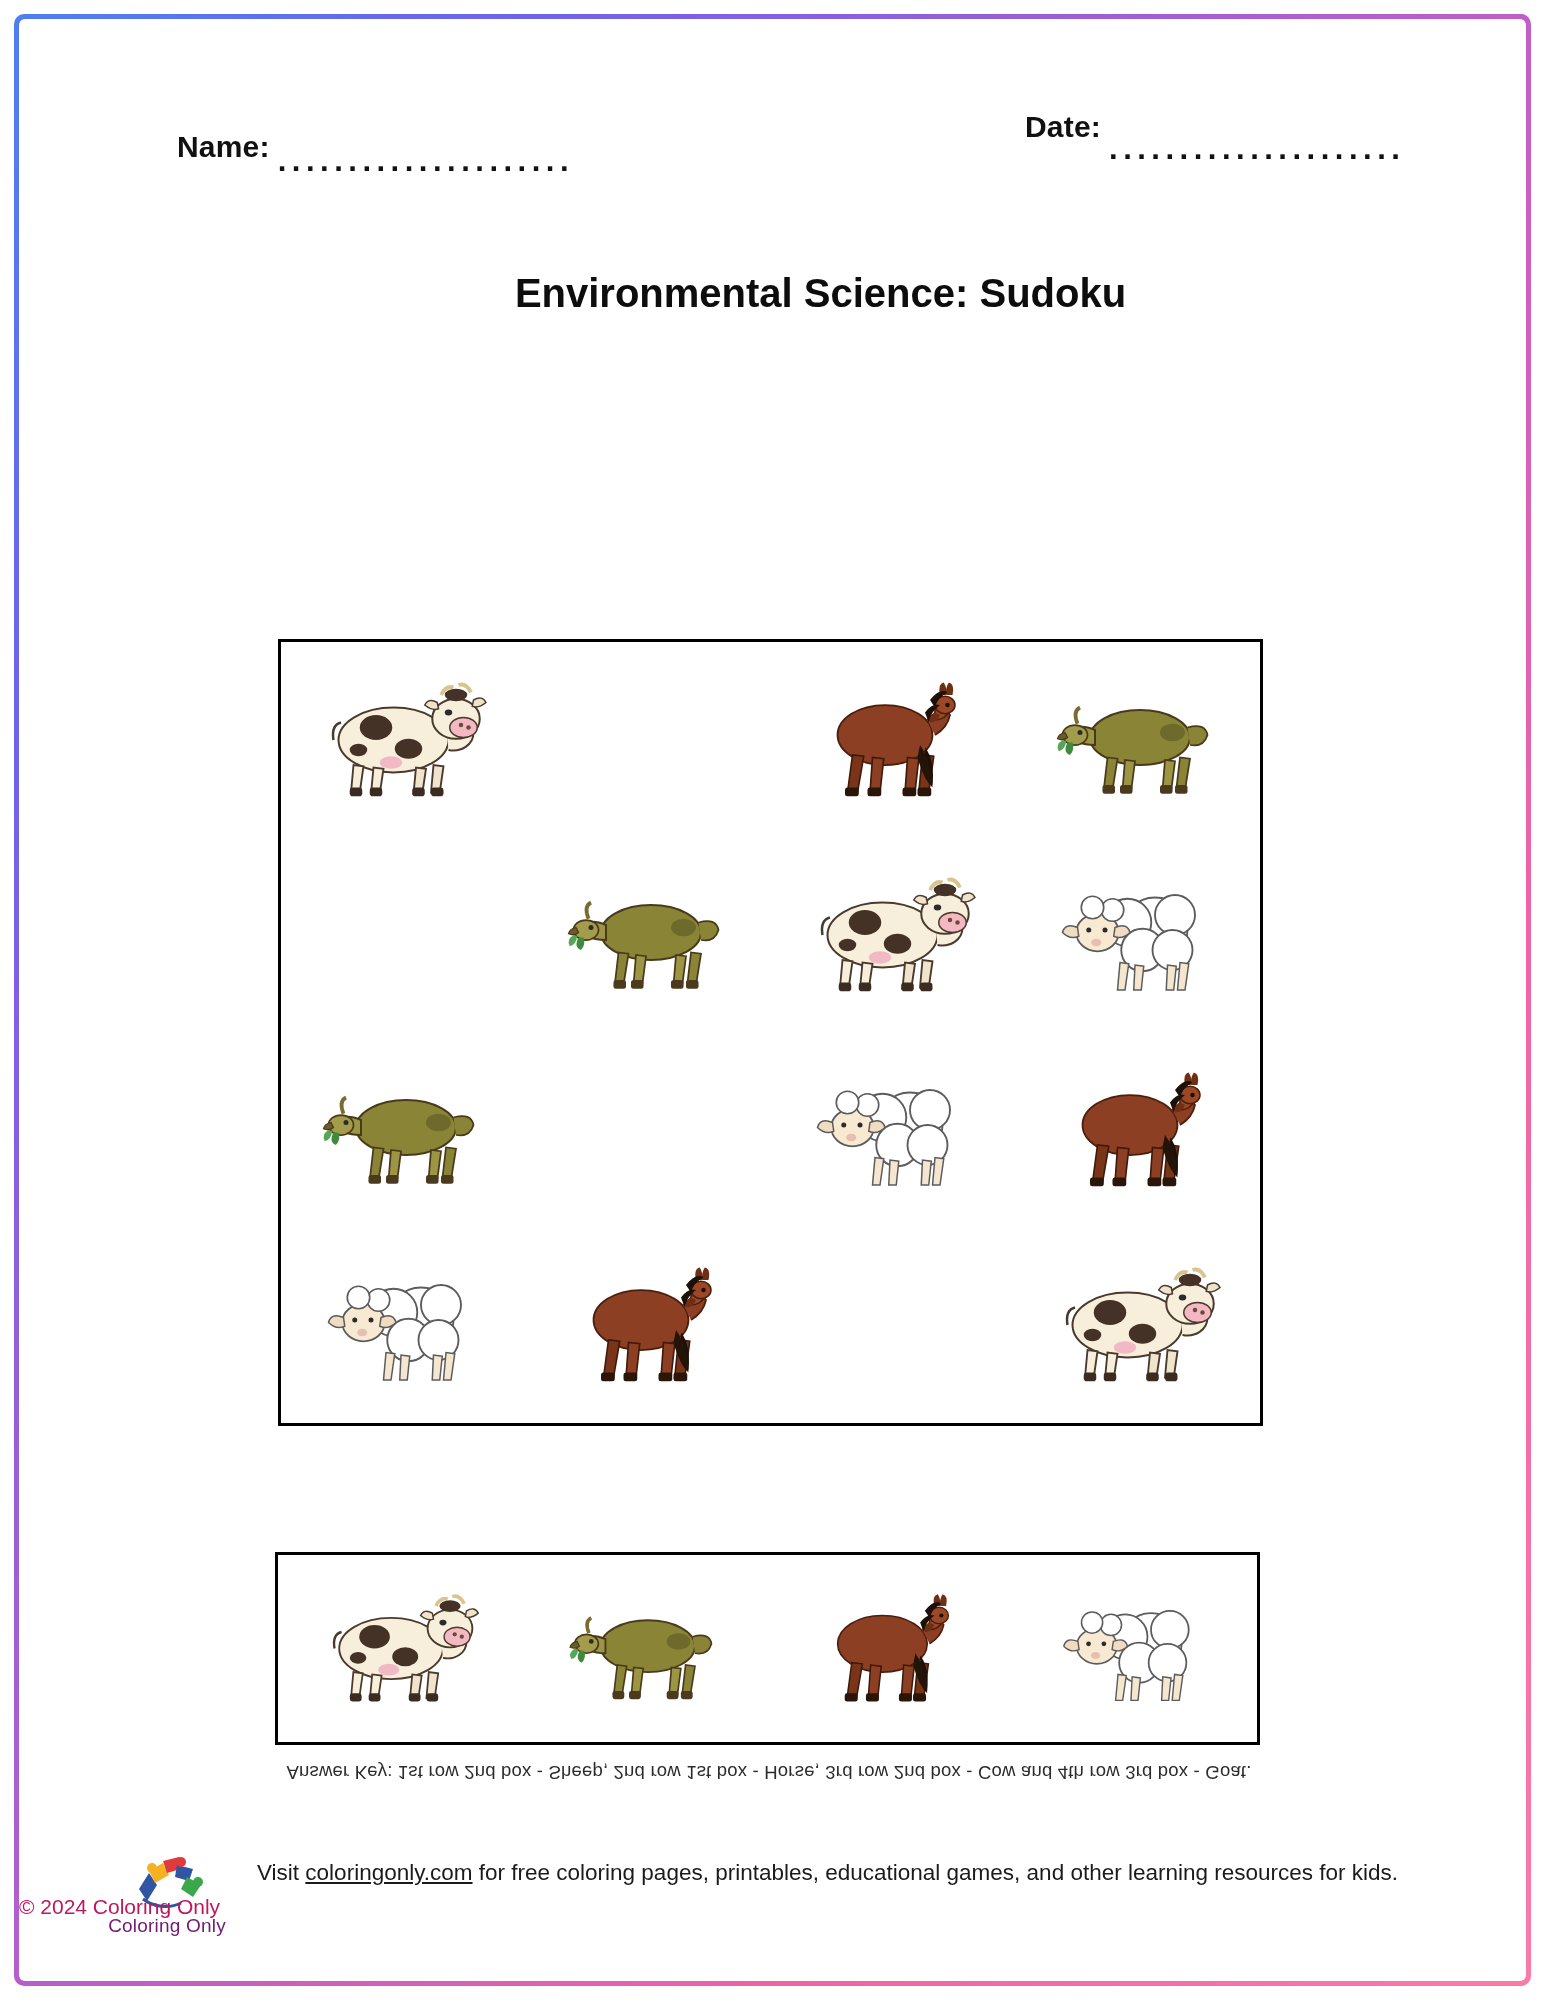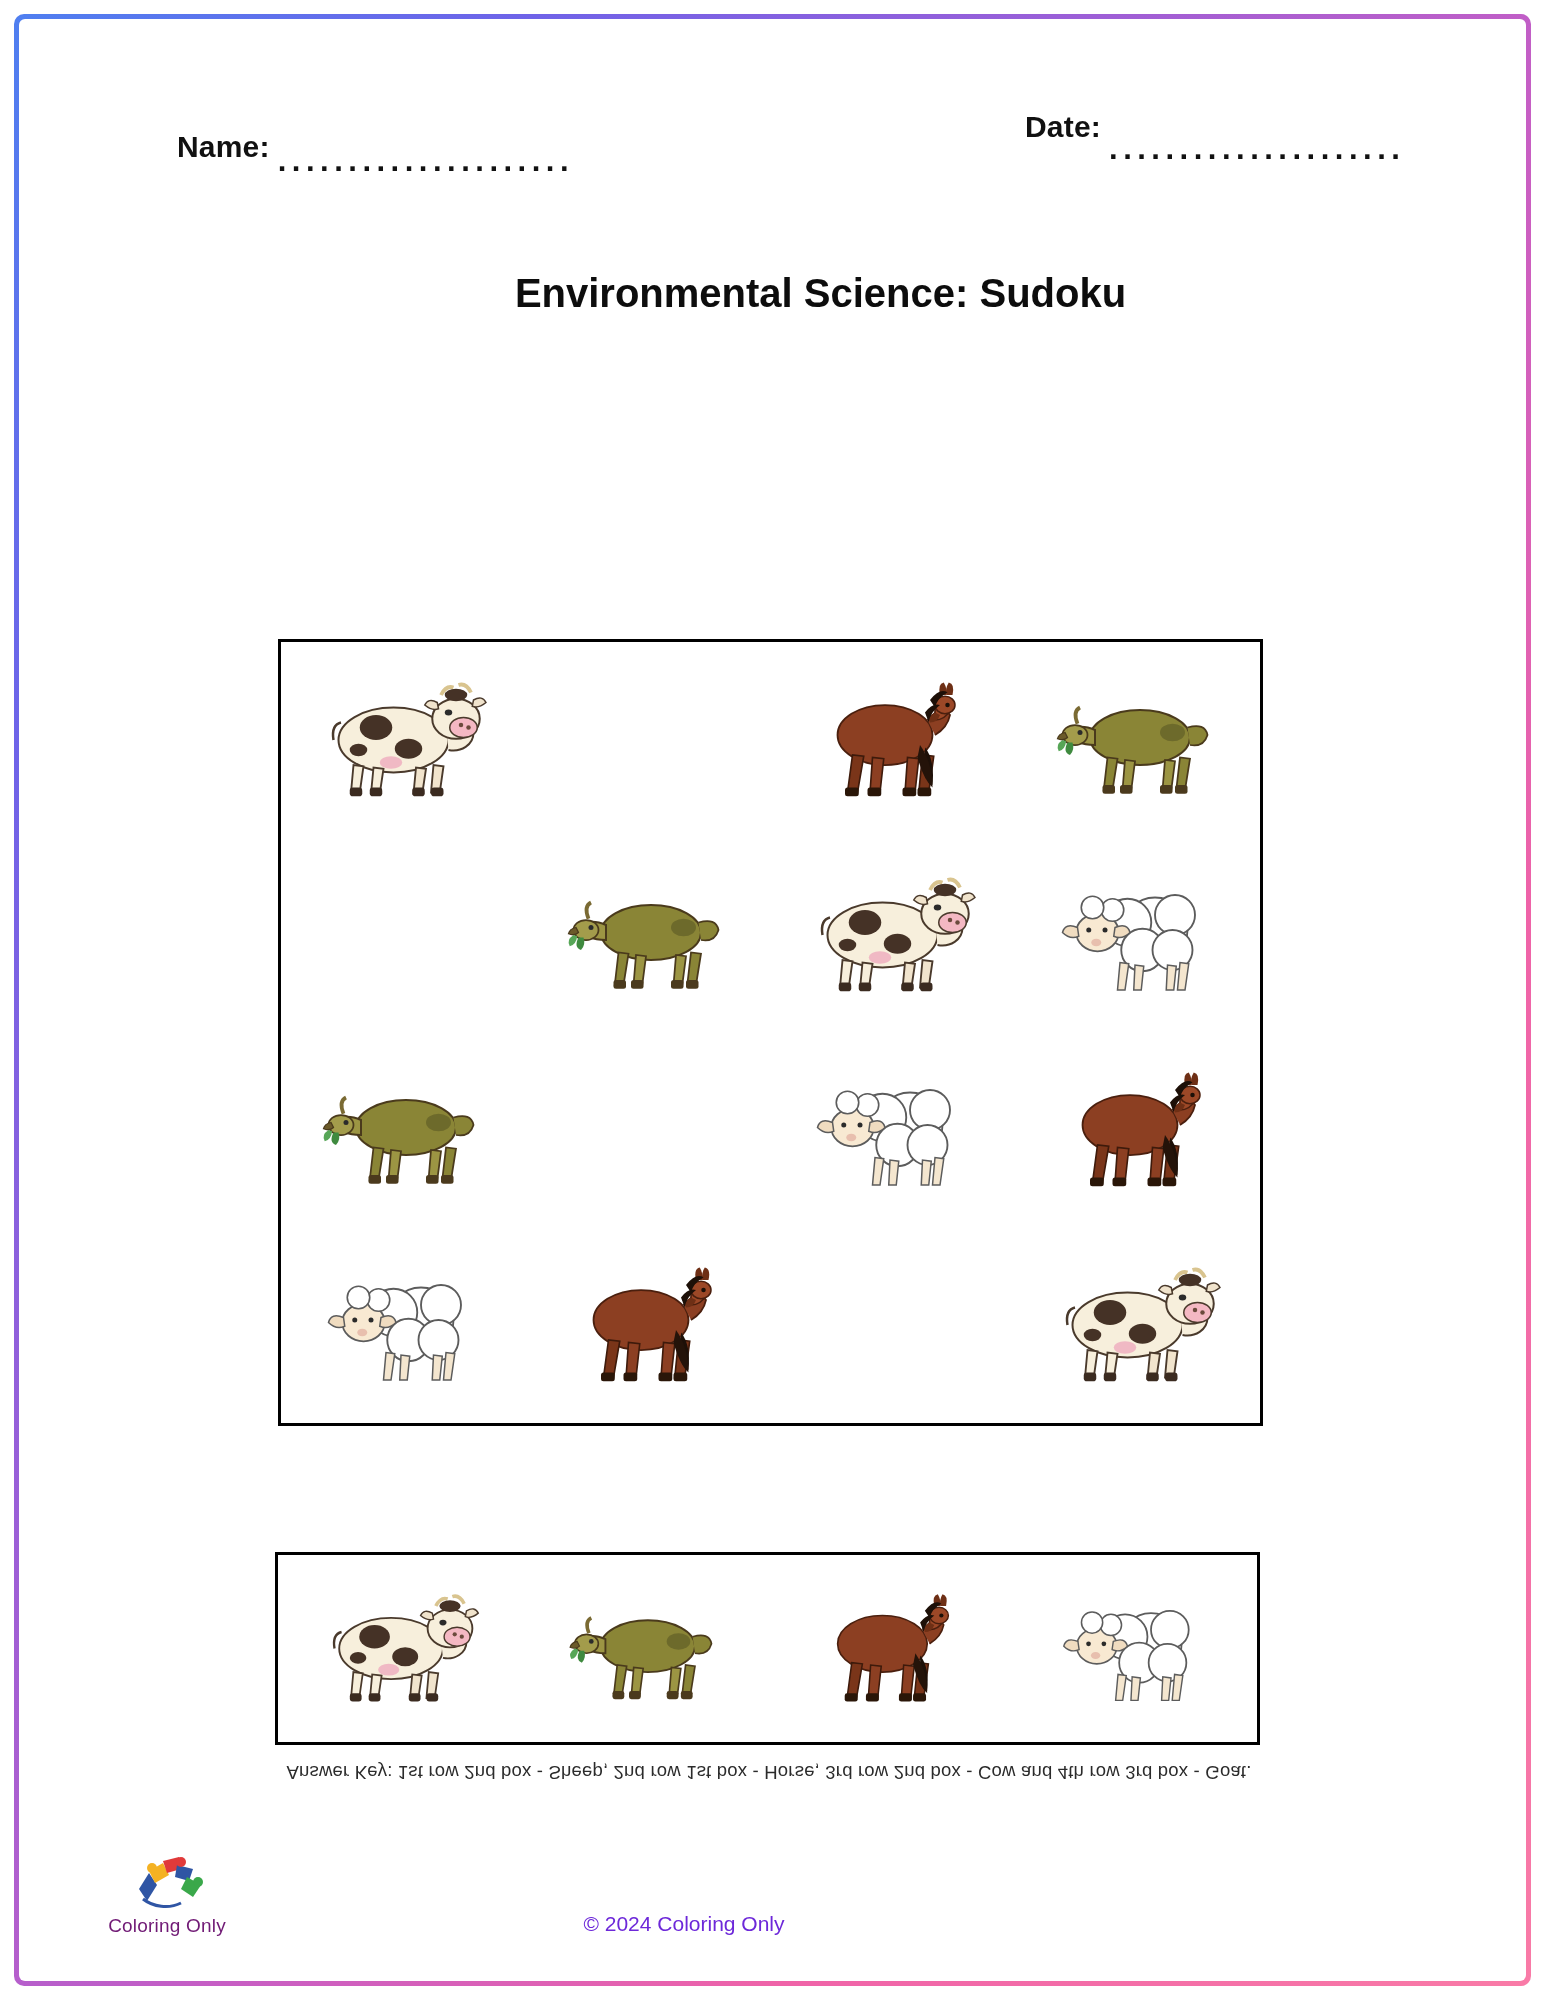--- a/index.html
+++ b/index.html
@@ -186,24 +186,22 @@
   }
   .footer-text a {
     color: #1b1b1b;
     text-decoration: underline;
   }
   .copyright {
     position: absolute;
     left: 0;
     top: 62px;
     width: 1330px;
-    text-align: center;
     font-size: 21px;
-    color: #6d28d9;
-    margin-top: 17px;
+    color: #be185d;
   }
 </style>
 </head>
 <body>
 
 <div class="page-frame">
   <div class="page-inner">
 
     <div class="namedate">
       <div class="nd-block nd-name">
@@ -661,17 +659,20 @@
               <path d="M68 22 L82 30 L74 42 L62 34 Z" fill="#3aa84a"></path>
               <circle cx="33" cy="13" r="5" fill="#f4b223"></circle>
               <circle cx="62" cy="7" r="5" fill="#e03a3a"></circle>
               <circle cx="79" cy="27" r="5" fill="#3aa84a"></circle>
               <path d="M24 44 C34 52 50 54 62 48" stroke="#2f55a4" stroke-width="3" fill="none"></path>
             </g>
           </svg>
         </div>
         <div class="logo-text">Coloring Only</div>
       </div>
+      <div class="footer-text">
+        <span>Visit </span><a href="#">coloringonly.com</a><span> for free coloring pages, printables, educational games, and other learning resources for kids.</span>
+      </div>
       <div class="copyright">© 2024 Coloring Only</div>
     </div>
 
   </div>
 </div>
 
 </body></html>

